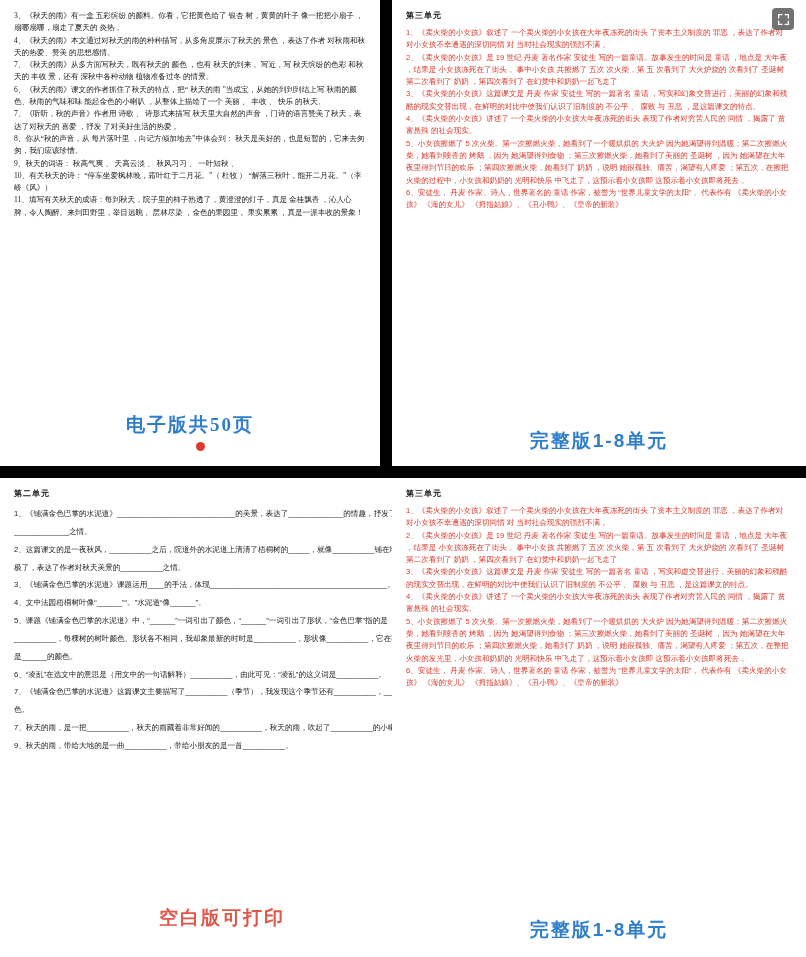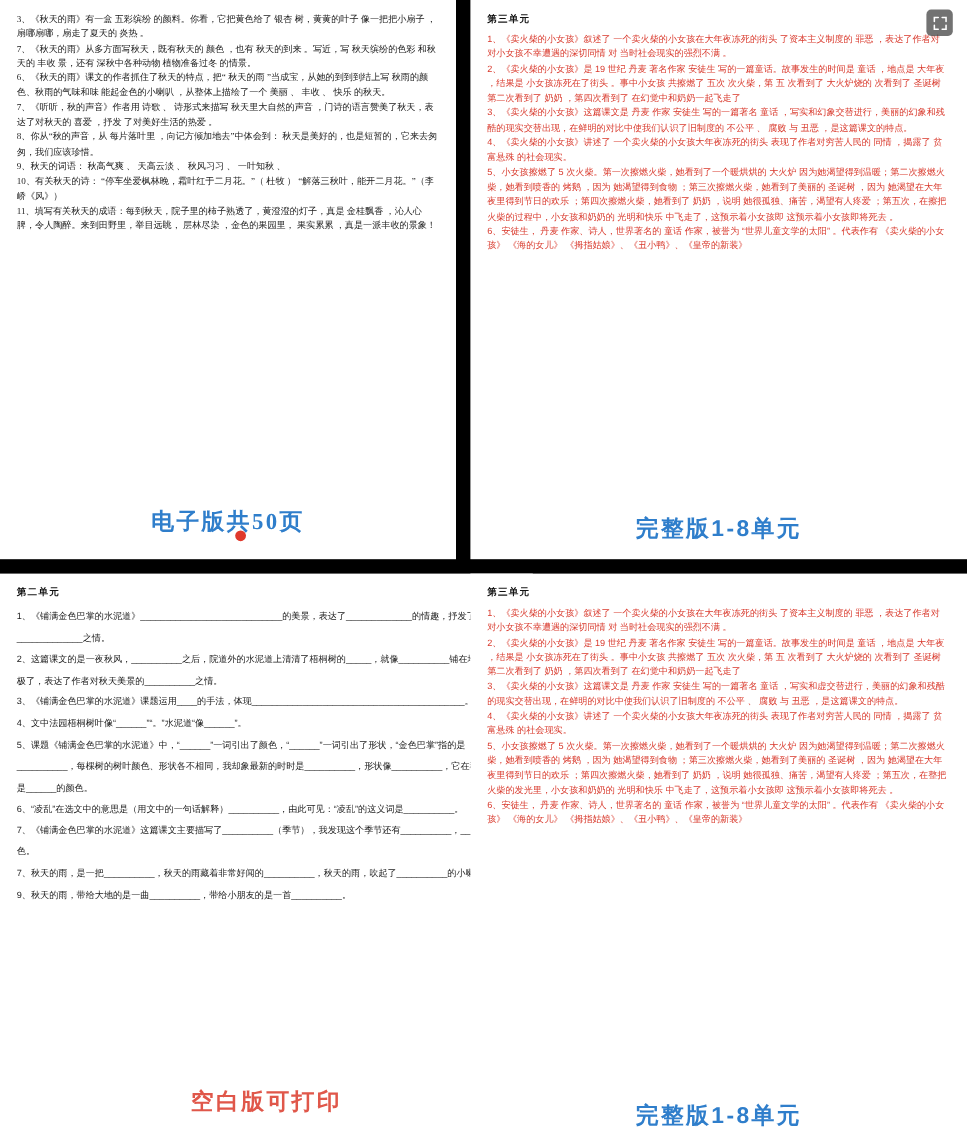--- a/index.html
+++ b/index.html
@@ -31,29 +31,30 @@
   .expand svg{display:block;}
 </style>
 </head>
 <body>
 
 <div class="page">
 
   <div class="quad q-tl">
     <div class="sheet">
       <div class="ln">3、《秋天的雨》有一盒 五彩缤纷 的颜料。你看，它把黄色给了 银杏 树，黄黄的叶子 像一把把小扇子 ，扇哪扇哪，扇走了夏天的 炎热 。</div>
+      <div class="ln">4、《秋天的雨》本文通过对秋天的雨的种种描写，从多角度展示了秋天的 景色 ，表达了作者 对秋雨和秋天的热爱、赞美 的思想感情。</div>
       <div class="ln">7、《秋天的雨》从多方面写秋天，既有秋天的 颜色 ，也有 秋天的到来 。写近，写 秋天缤纷的色彩 和秋天的 丰收 景，还有 深秋中各种动物 植物准备过冬 的情景。</div>
       <div class="ln">6、《秋天的雨》课文的作者抓住了秋天的特点，把“ 秋天的雨 ”当成宝，从她的到到到结上写 秋雨的颜色、秋雨的气味和味 能起金色的小喇叭 ，从整体上描绘了一个 美丽 、 丰收 、 快乐 的秋天。</div>
       <div class="ln">7、《听听，秋的声音》作者用 诗歌 、 诗形式来描写 秋天里大自然的声音 ，门诗的语言赞美了秋天，表达了对秋天的 喜爱 ，抒发 了对美好生活的热爱 。</div>
       <div class="ln">8、你从“秋的声音，从 每片落叶里 ，向记方倾加地去”中体会到： 秋天是美好的，也是短暂的，它来去匆匆，我们应该珍惜。</div>
       <div class="ln">9、秋天的词语： 秋高气爽 、 天高云淡 、 秋风习习 、 一叶知秋 、</div>
       <div class="ln">10、有关秋天的诗： “停车坐爱枫林晚，霜叶红于二月花。”（ 杜牧 ） “解落三秋叶，能开二月花。”（李峤《风》）</div>
       <div class="ln">11、填写有关秋天的成语：每到秋天，院子里的柿子熟透了，黄澄澄的灯子，真是 金桂飘香 ，沁人心脾，令人陶醉。来到田野里，举目远眺， 层林尽染 ，金色的果园里， 果实累累 ，真是一派丰收的景象！</div>
     </div>
-    <div class="wm wm-blue" style="bottom:18px;text-align:center;">电子版共50页</div>
+    <div class="wm wm-blue" style="bottom:28px;text-align:center;">电子版共50页</div>
     <div class="dot" style="left:196px;bottom:15px;"></div>
   </div>
 
   <div class="quad q-tr">
     <div class="sheet">
       <div class="ttl">第三单元</div>
       <div class="ln red">1、《卖火柴的小女孩》叙述了 一个卖火柴的小女孩在大年夜冻死的街头 了资本主义制度的 罪恶 ，表达了作者对 对小女孩不幸遭遇的深切同情 对 当时社会现实的强烈不满 。</div>
       <div class="ln red">2、《卖火柴的小女孩》是 19 世纪 丹麦 著名作家 安徒生 写的一篇童话。故事发生的时间是 童话 ，地点是 大年夜 ，结果是 小女孩冻死在了街头 。事中小女孩 共擦燃了 五次 次火柴，第 五 次看到了 大火炉烧的 次看到了 圣诞树 第二次看到了 奶奶 ，第四次看到了 在幻觉中和奶奶一起飞走了</div>
       <div class="ln red">3、《卖火柴的小女孩》这篇课文是 丹麦 作家 安徒生 写的一篇著名 童话 ，写实和幻象交替进行，美丽的幻象和残酷的现实交替出现，在鲜明的对比中使我们认识了旧制度的 不公平 、 腐败 与 丑恶 ，是这篇课文的特点。</div>
       <div class="ln red">4、《卖火柴的小女孩》讲述了 一个卖火柴的小女孩大年夜冻死的街头 表现了作者对穷苦人民的 同情 ，揭露了 贫富悬殊 的社会现实。</div>

